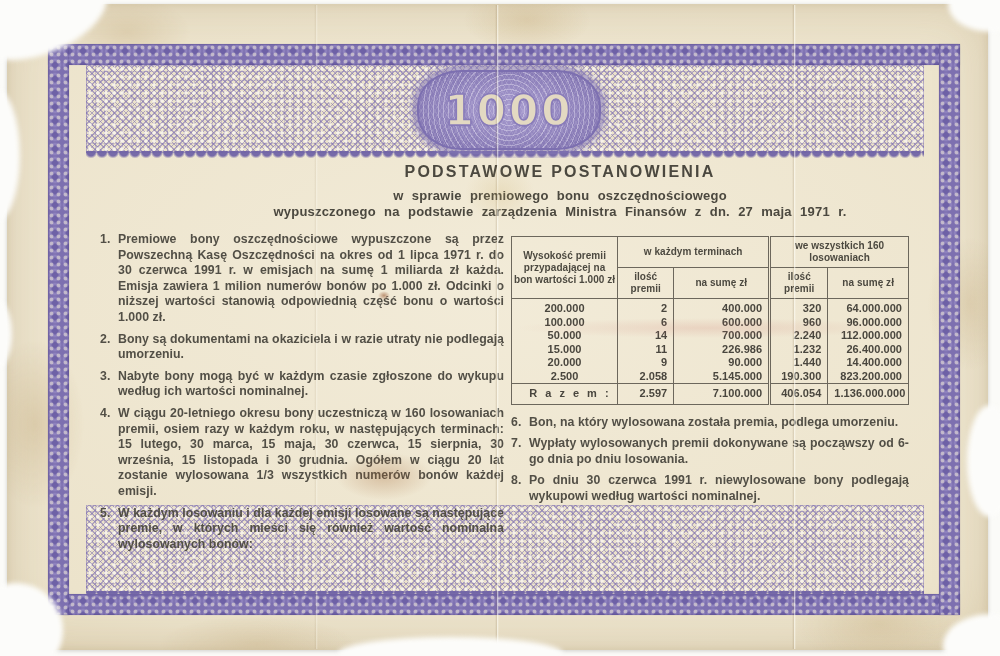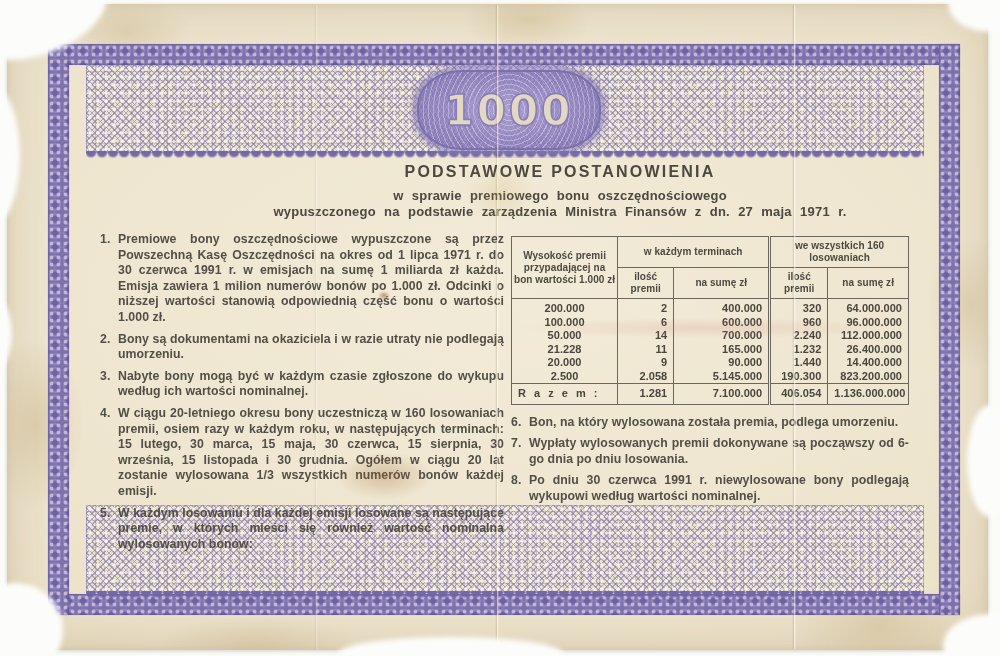--- a/index.html
+++ b/index.html
@@ -84,21 +84,21 @@
     color:#49463e;margin-bottom:10px;table-layout:fixed;}
   table.prem th{border:1px solid #6c675c;font-size:10px;font-weight:bold;line-height:12px;
     padding:3px 2px;text-align:center;color:#4c4940;}
   table.prem td{border-left:1px solid #6c675c;border-right:1px solid #6c675c;
     font-size:11px;line-height:13.5px;padding:0 6px;font-weight:bold;}
   td.c1{text-align:center;}
   td.nr{text-align:right;}
   .dbl{border-left:3px double #6c675c !important;}
   tr.first td{padding-top:3px;}
   tr.razem td{border-top:1.5px solid #6c675c;padding-top:3px;padding-bottom:3px;}
-  td.razem-label{text-align:left;letter-spacing:2.5px;padding-left:8px;}
+  td.razem-label{text-align:right;letter-spacing:2.5px;padding-left:8px;}
 
   
   .crease{position:absolute;top:5px;bottom:7px;width:4px;z-index:5;pointer-events:none;
     background:linear-gradient(90deg, rgba(120,95,60,0) 0%, rgba(120,95,60,.16) 38%,
                rgba(255,255,248,.55) 62%, rgba(120,95,60,0) 100%);}
   .crease-a{left:314px;opacity:.5;}
   .crease-b{left:495px;}
   .crease-c{left:792px;}
   .stain{position:absolute;z-index:5;pointer-events:none;border-radius:50%;}
   .stain-1{left:336px;top:452px;width:96px;height:48px;
@@ -204,43 +204,43 @@
           <td class="nr">96.000.000</td>
         </tr>
         <tr>
           <td class="c1">50.000</td>
           <td class="nr">14</td>
           <td class="nr">700.000</td>
           <td class="nr dbl">2.240</td>
           <td class="nr">112.000.000</td>
         </tr>
         <tr>
-          <td class="c1">21.228</td>
+          <td class="c1">15.000</td>
           <td class="nr">11</td>
-          <td class="nr">165.000</td>
+          <td class="nr">226.986</td>
           <td class="nr dbl">1.232</td>
           <td class="nr">26.400.000</td>
         </tr>
         <tr>
           <td class="c1">20.000</td>
           <td class="nr">9</td>
           <td class="nr">90.000</td>
           <td class="nr dbl">1.440</td>
           <td class="nr">14.400.000</td>
         </tr>
         <tr>
           <td class="c1">2.500</td>
           <td class="nr">2.058</td>
           <td class="nr">5.145.000</td>
           <td class="nr dbl">190.300</td>
           <td class="nr">823.200.000</td>
         </tr>
         <tr class="razem">
           <td class="razem-label">R a z e m :</td>
-          <td class="nr">1.281</td>
+          <td class="nr">2.597</td>
           <td class="nr">7.100.000</td>
           <td class="nr dbl">406.054</td>
           <td class="nr">1.136.000.000</td>
         </tr>
       </tbody>
     </table>
 
     <div class="item">
       <span class="num">6.</span>
       <span class="txt">Bon, na który wylosowana została premia, podlega umorzeniu.</span>

